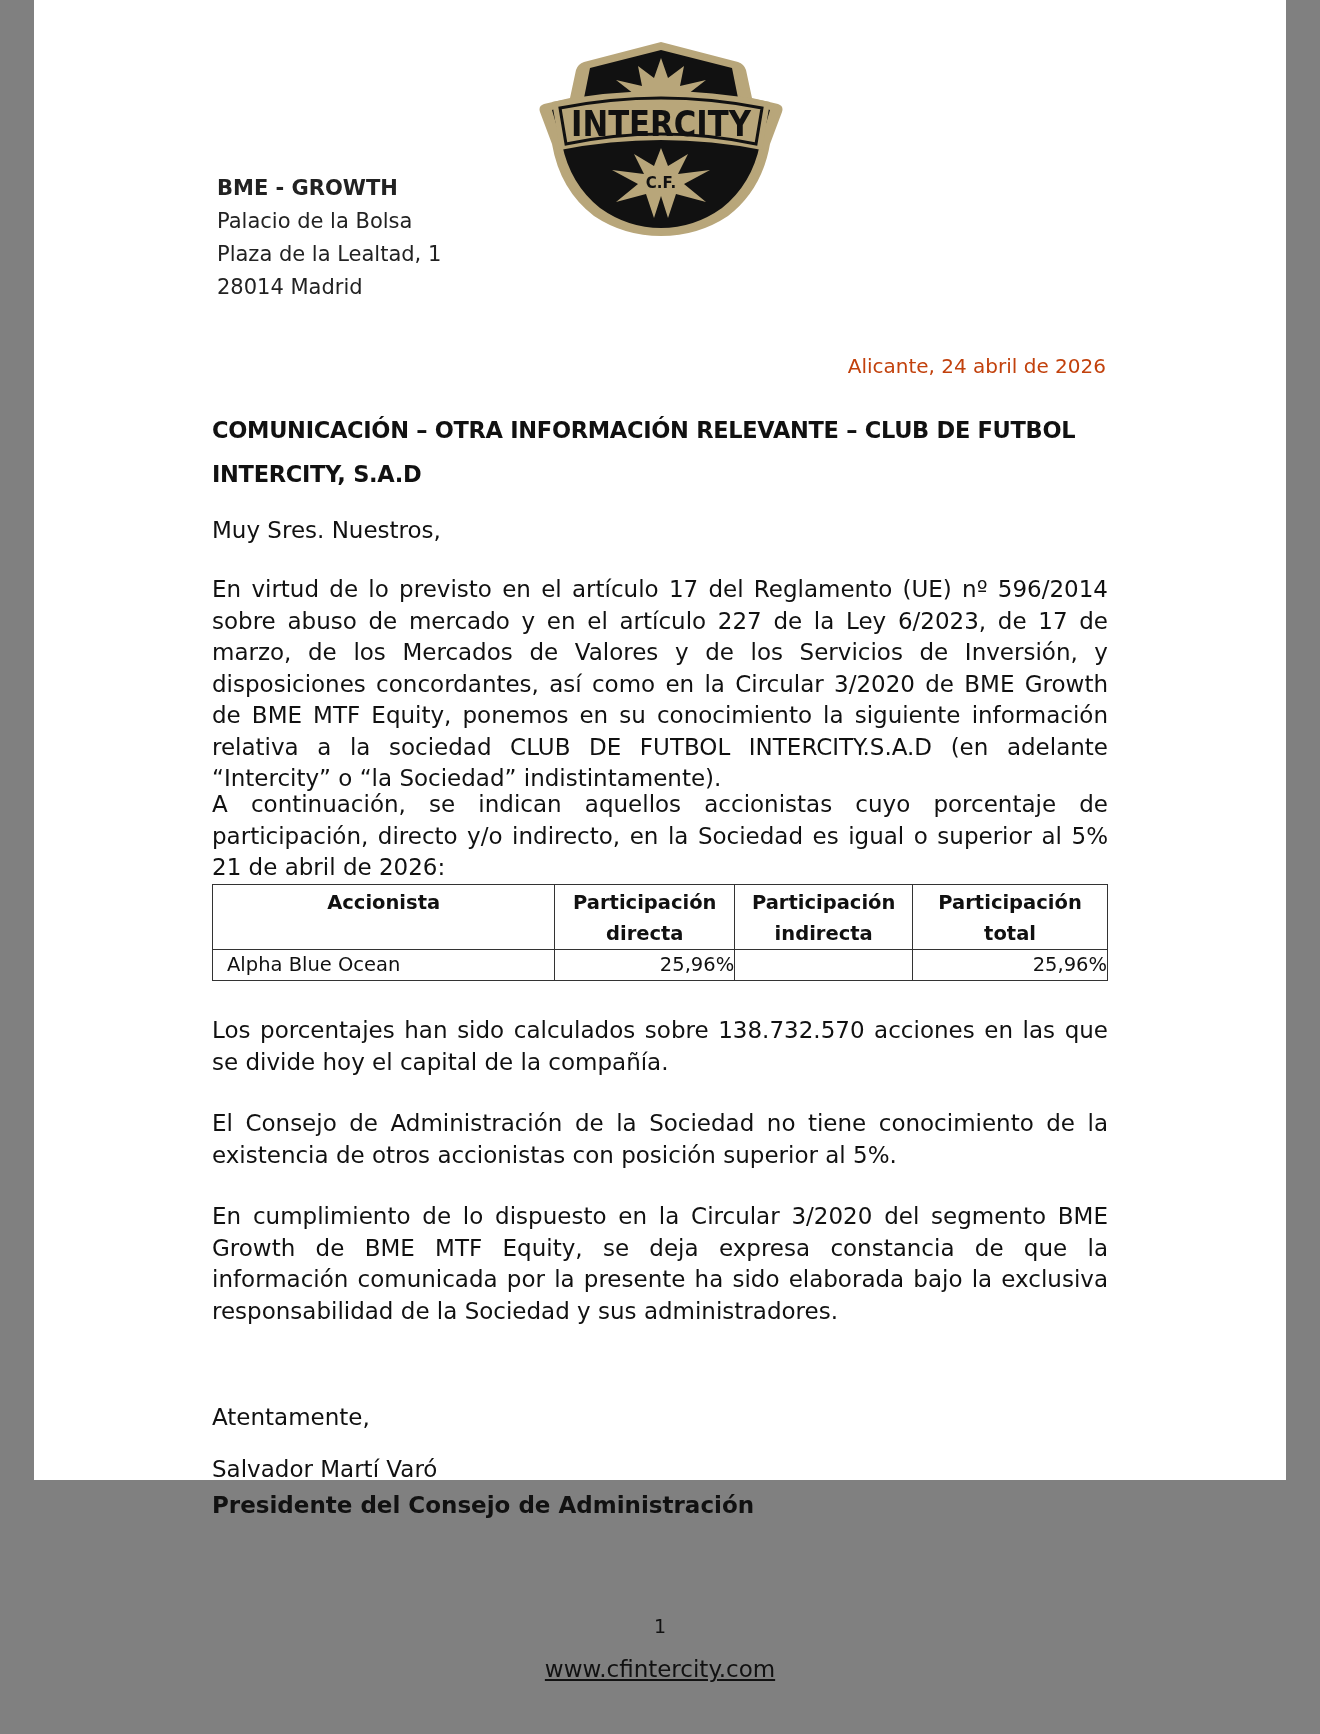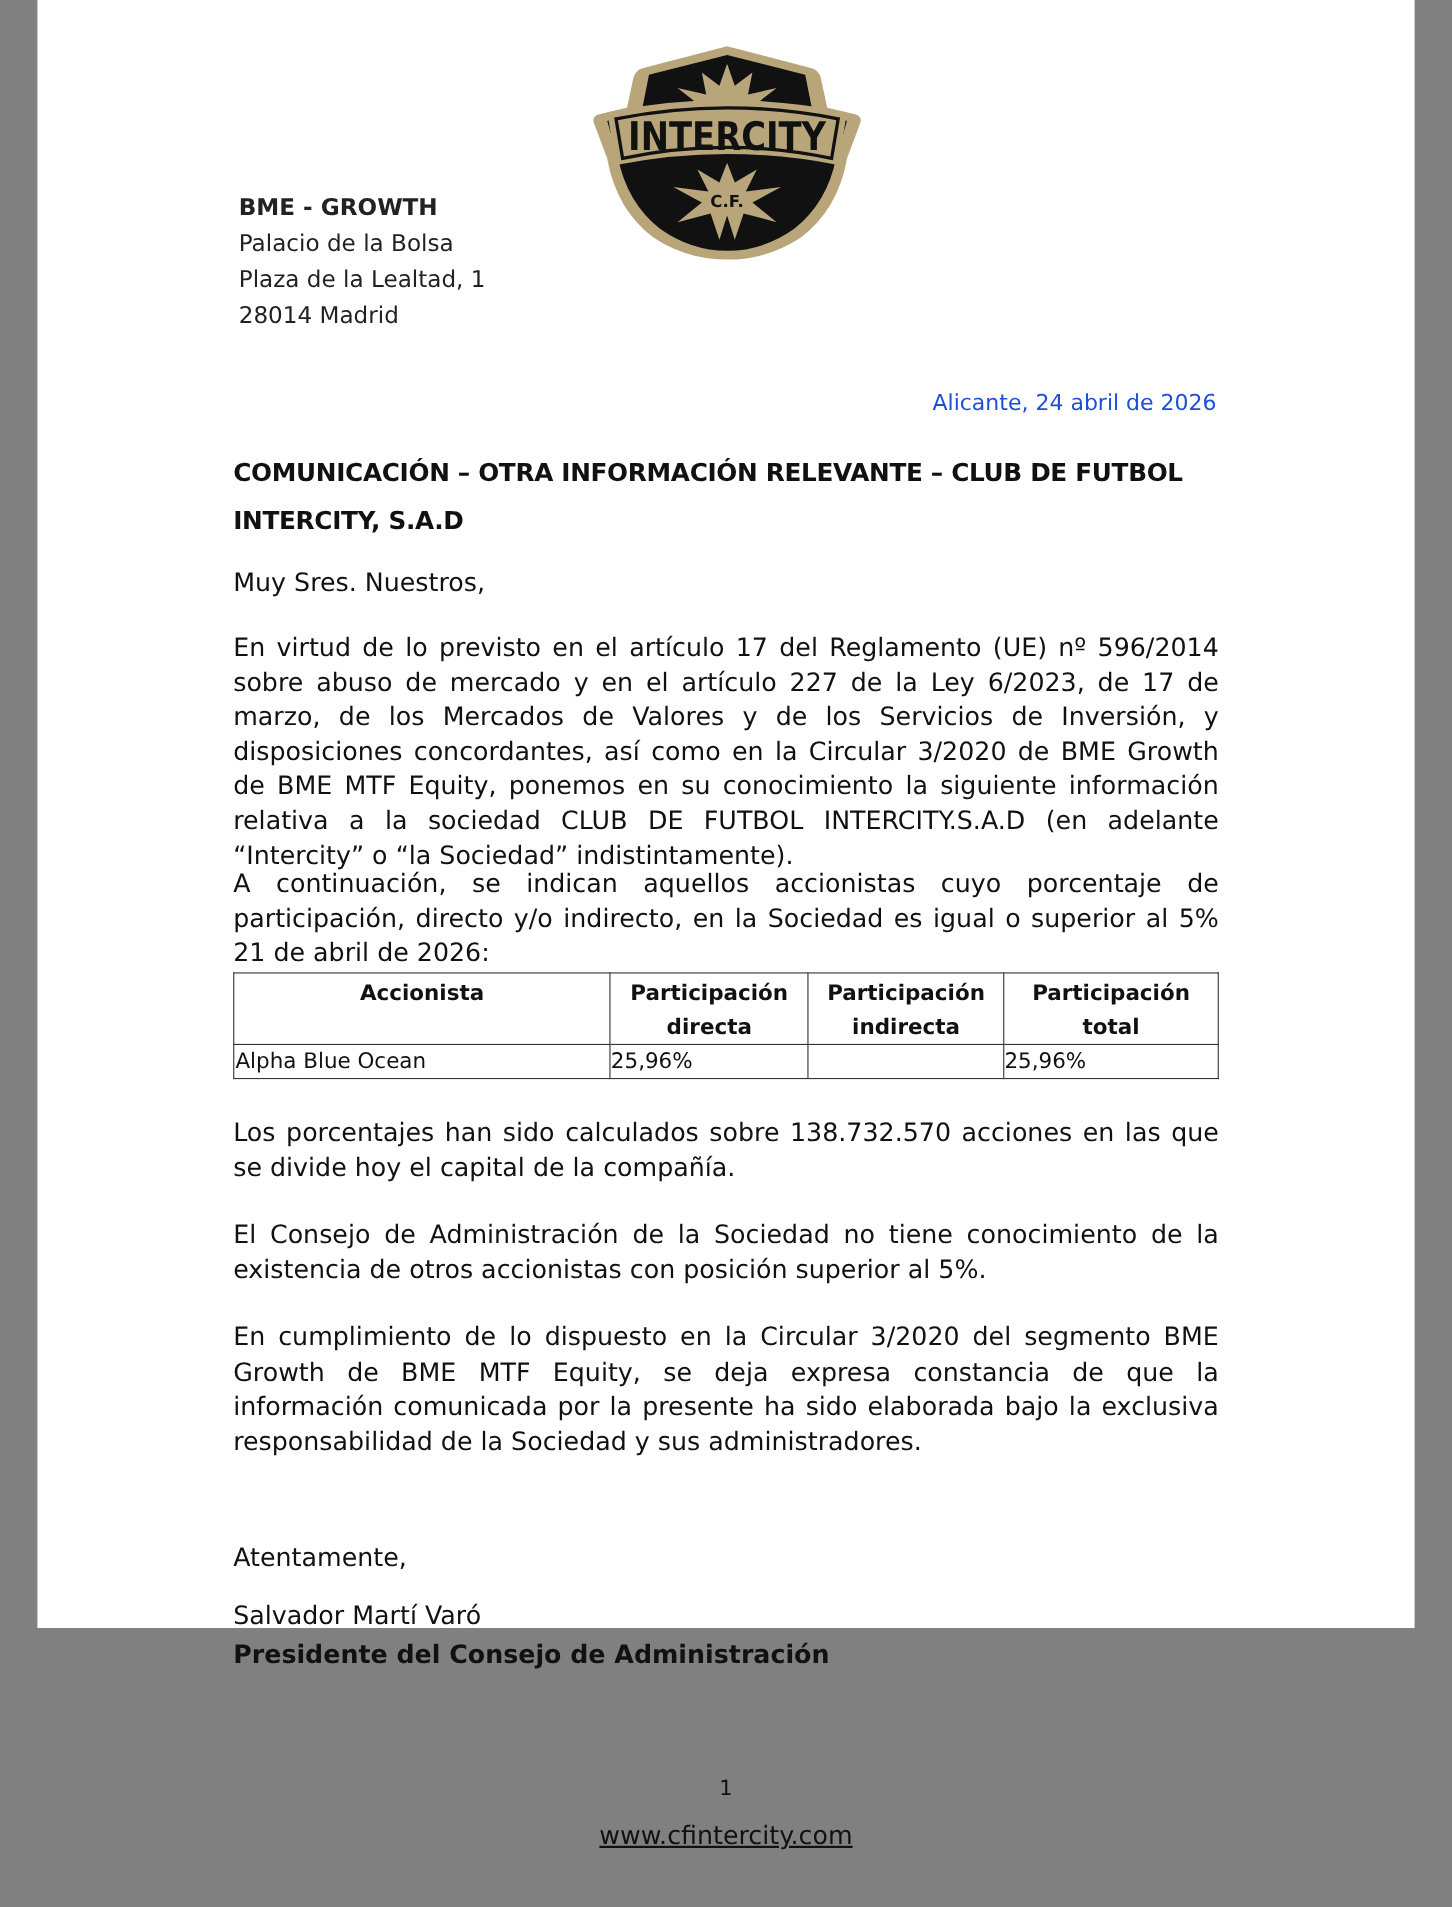--- a/index.html
+++ b/index.html
@@ -8,35 +8,35 @@
     position: relative; overflow: hidden;
     font-family: "DejaVu Sans", sans-serif; color: #111;
   }
   .page {
     position: absolute; left: 34px; top: 0; width: 1252px; height: 1480px;
     background: #ffffff;
   }
   .logo { position: absolute; left: 504px; top: 40px; width: 246px; height: 198px; }
   .addr { position: absolute; left: 183px; top: 172px; font-size: 21px; line-height: 33px; color: #222; }
   .addr .b { font-weight: bold; }
-  .date { position: absolute; right: 180px; top: 354px; font-size: 20px; color: #1d4ed8; }
+  .date { position: absolute; right: 180px; top: 354px; font-size: 20px; color: #c2410c; }
   .title {
     position: absolute; left: 178px; width: 896px; top: 408px; text-align: left;
     font-weight: bold; font-size: 22.5px; line-height: 44px; color: #111; letter-spacing: -0.3px;
   }
   .txt { position: absolute; left: 178px; width: 896px; font-size: 23px; line-height: 31.5px; color: #111; }
   .just { text-align: justify; text-align-last: left; }
   .tbl {
     position: absolute; left: 178px; top: 884px; width: 896px;
     border-collapse: collapse; font-size: 19.5px; color: #111;
   }
   .tbl th, .tbl td { border: 1.5px solid #333; padding: 0; }
   .tbl th { font-weight: bold; text-align: center; vertical-align: top; line-height: 31px; height: 62px; padding-top: 2px; border-radius: 11px; }
-  .tbl td { line-height: 30px; height: 30px; text-align: left; }
-  .tbl td.name { text-align: left; padding-left: 1px; }
+  .tbl td { line-height: 30px; height: 30px; text-align: right; }
+  .tbl td.name { text-align: left; padding-left: 14px; }
   .pnum { position: absolute; left: 0; width: 1252px; top: 1615px; text-align: center; font-size: 19px; color: #111; }
   .web { position: absolute; left: 0; width: 1252px; top: 1656px; text-align: center; font-size: 23px; }
   .web a { color: #111; text-decoration: underline; }
 </style>
 </head>
 <body>
 
 <div class="page">
 
   <svg class="logo" viewBox="0 0 246 198">

